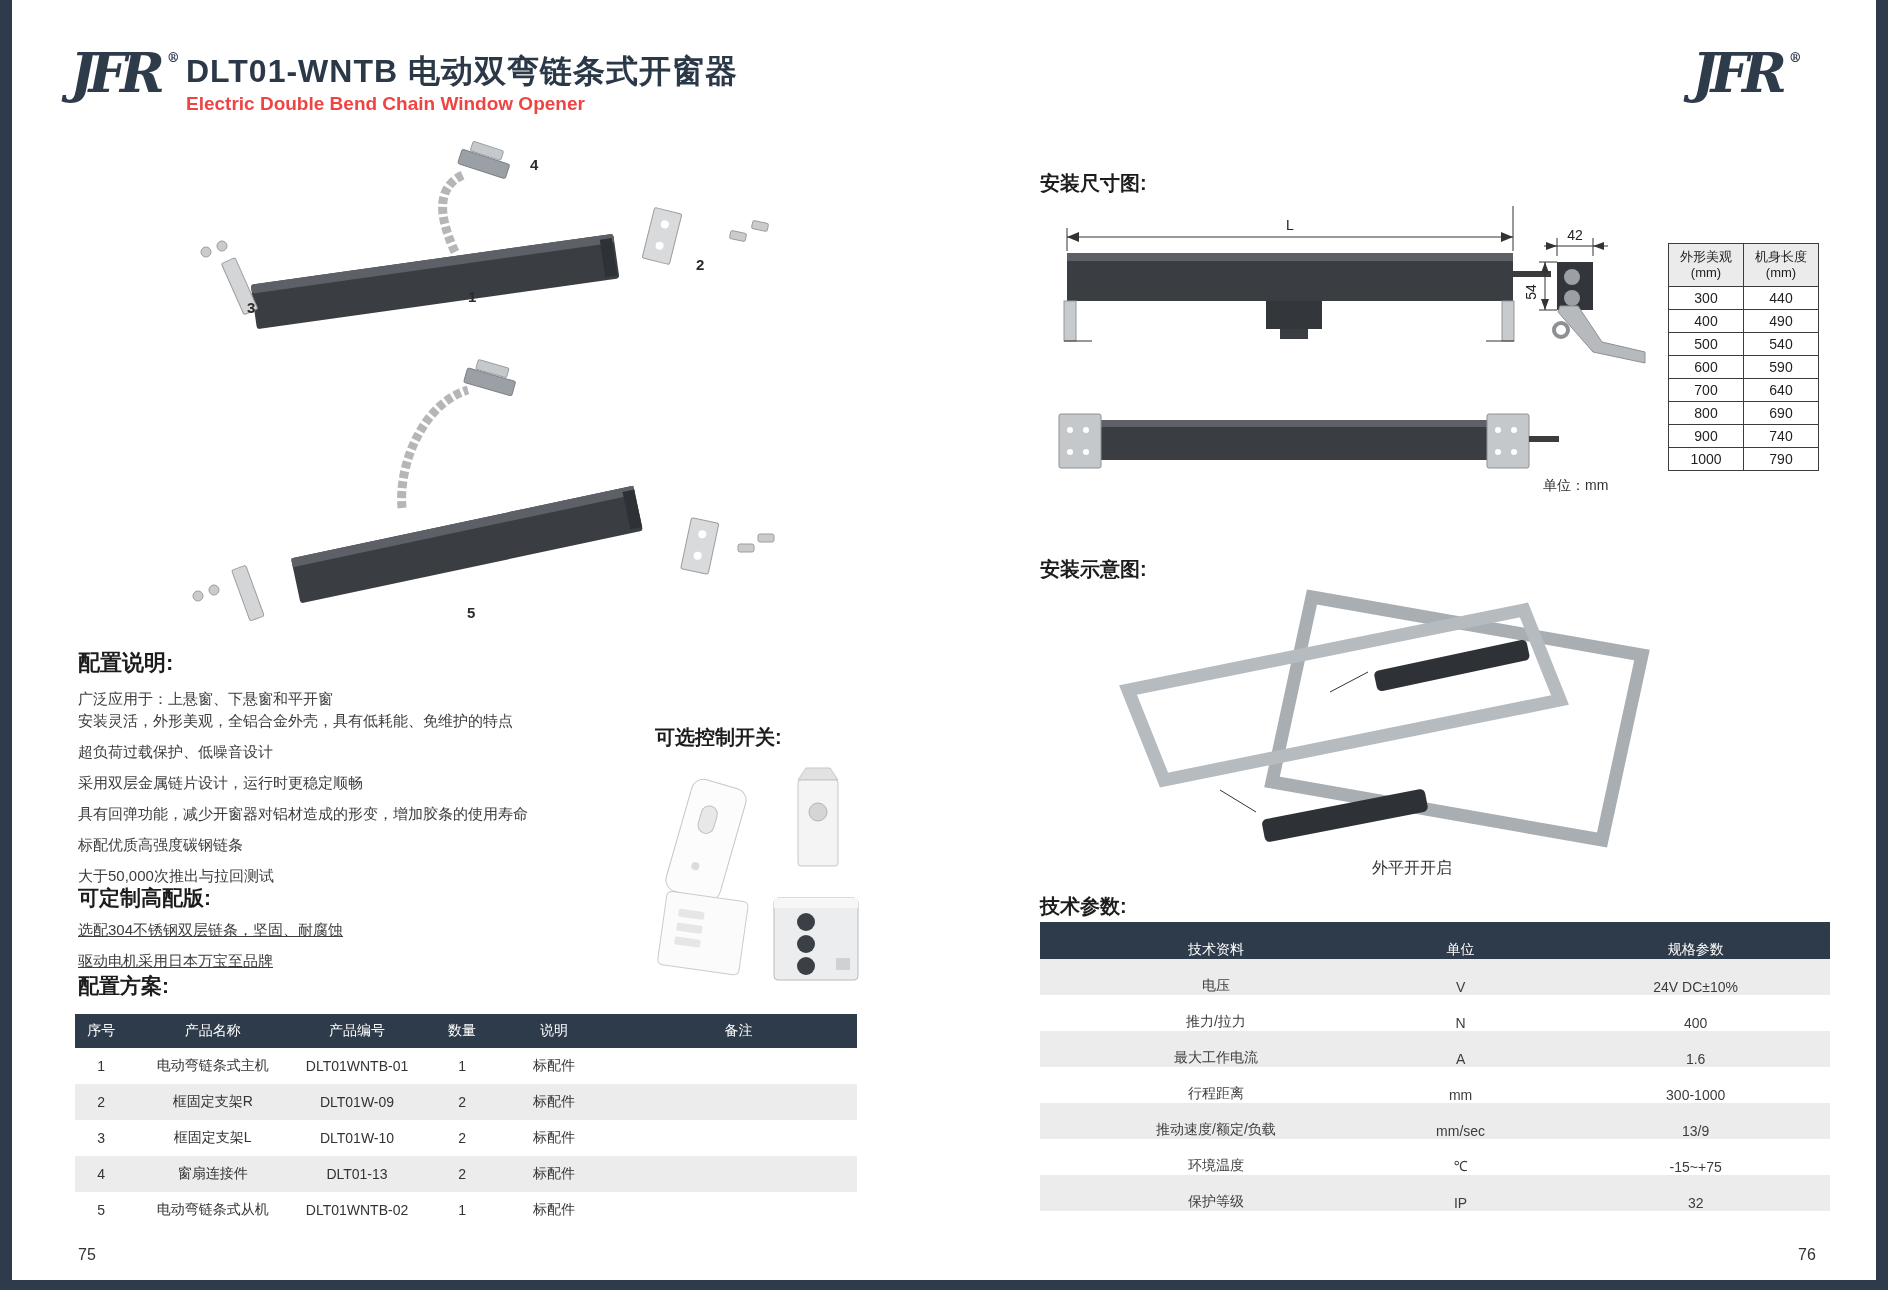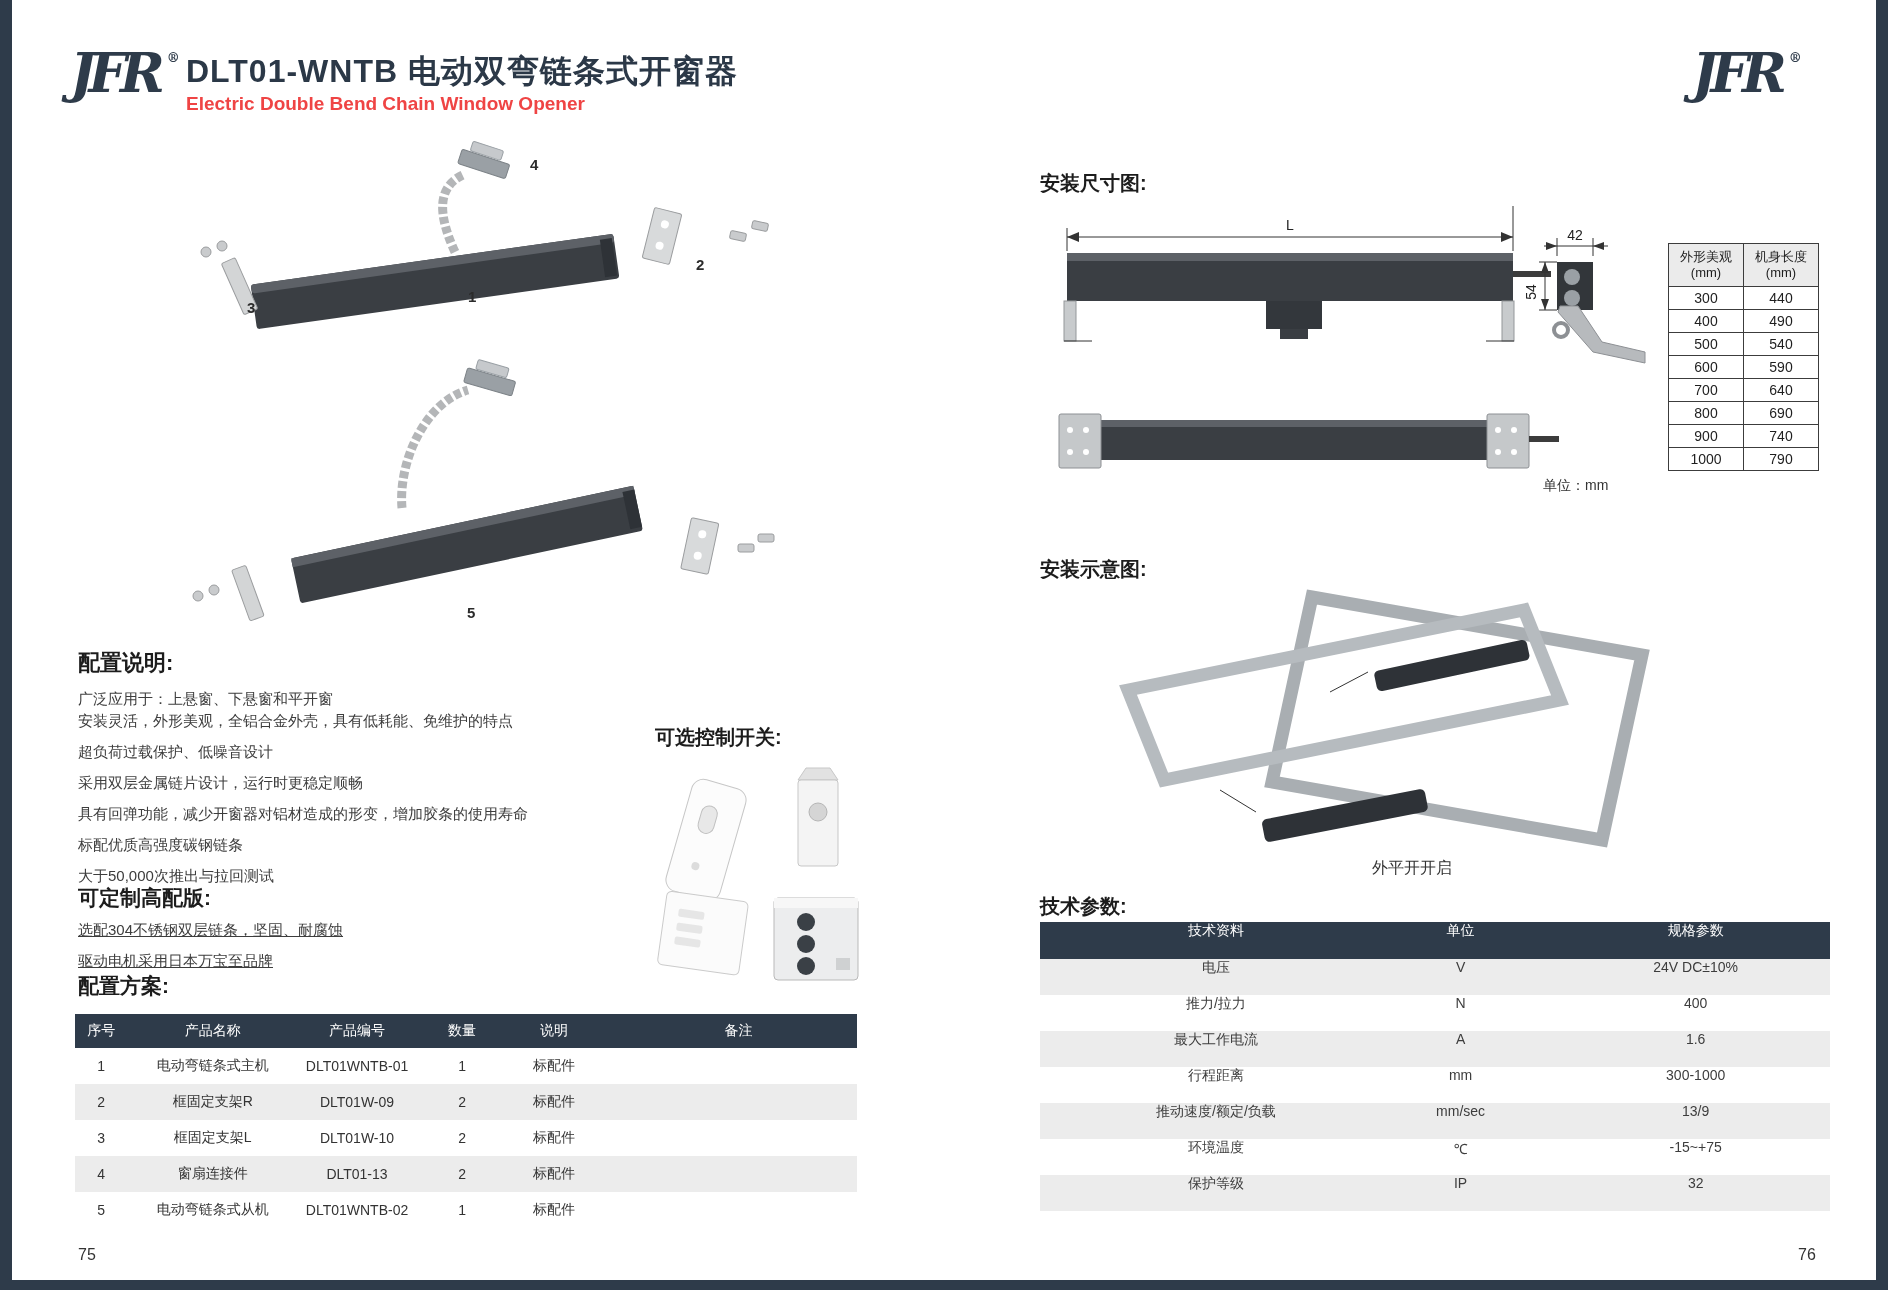--- a/index.html
+++ b/index.html
@@ -47,21 +47,21 @@
   .dim-table{position:absolute;left:1668px;top:243px;border-collapse:collapse;
              font-size:14px;color:#1e1e1e;text-align:center;}
   .dim-table th,.dim-table td{border:1px solid #3c3c3c;width:70px;}
   .dim-table th{background:#ebebeb;font-weight:400;font-size:13px;padding:5px 2px;line-height:16px;}
   .dim-table td{height:22px;padding:0;}
 
   #unit-note{position:absolute;left:1543px;top:477px;font-size:14px;color:#333;}
   #install-caption{position:absolute;left:1372px;top:858px;font-size:16px;color:#333;}
 
   .tech-table{position:absolute;left:1040px;top:922px;width:790px;font-size:14px;}
-  .tt-row{display:flex;align-items:flex-start;height:36px;color:#3d3d3d;padding-left:32px;}
+  .tt-row{display:flex;align-items:flex-end;height:36px;color:#3d3d3d;padding-left:32px;}
   .tt-head{background:#2e3b4a;color:#fff;height:37px;}
   .tt-row.alt{background:#ececec;}
   .tt-row span{text-align:center;}
   .tc1{width:300px;} .tc2{width:210px;} .tc3{width:280px;}
 
   .page-num{position:absolute;font-size:16px;color:#333;margin-top:8px;}
   #pn-left{left:78px;top:1238px;}
   #pn-right{left:1798px;top:1238px;}
 
   .plbl{font:700 15px "Liberation Sans",sans-serif;fill:#2b2b2b;}

